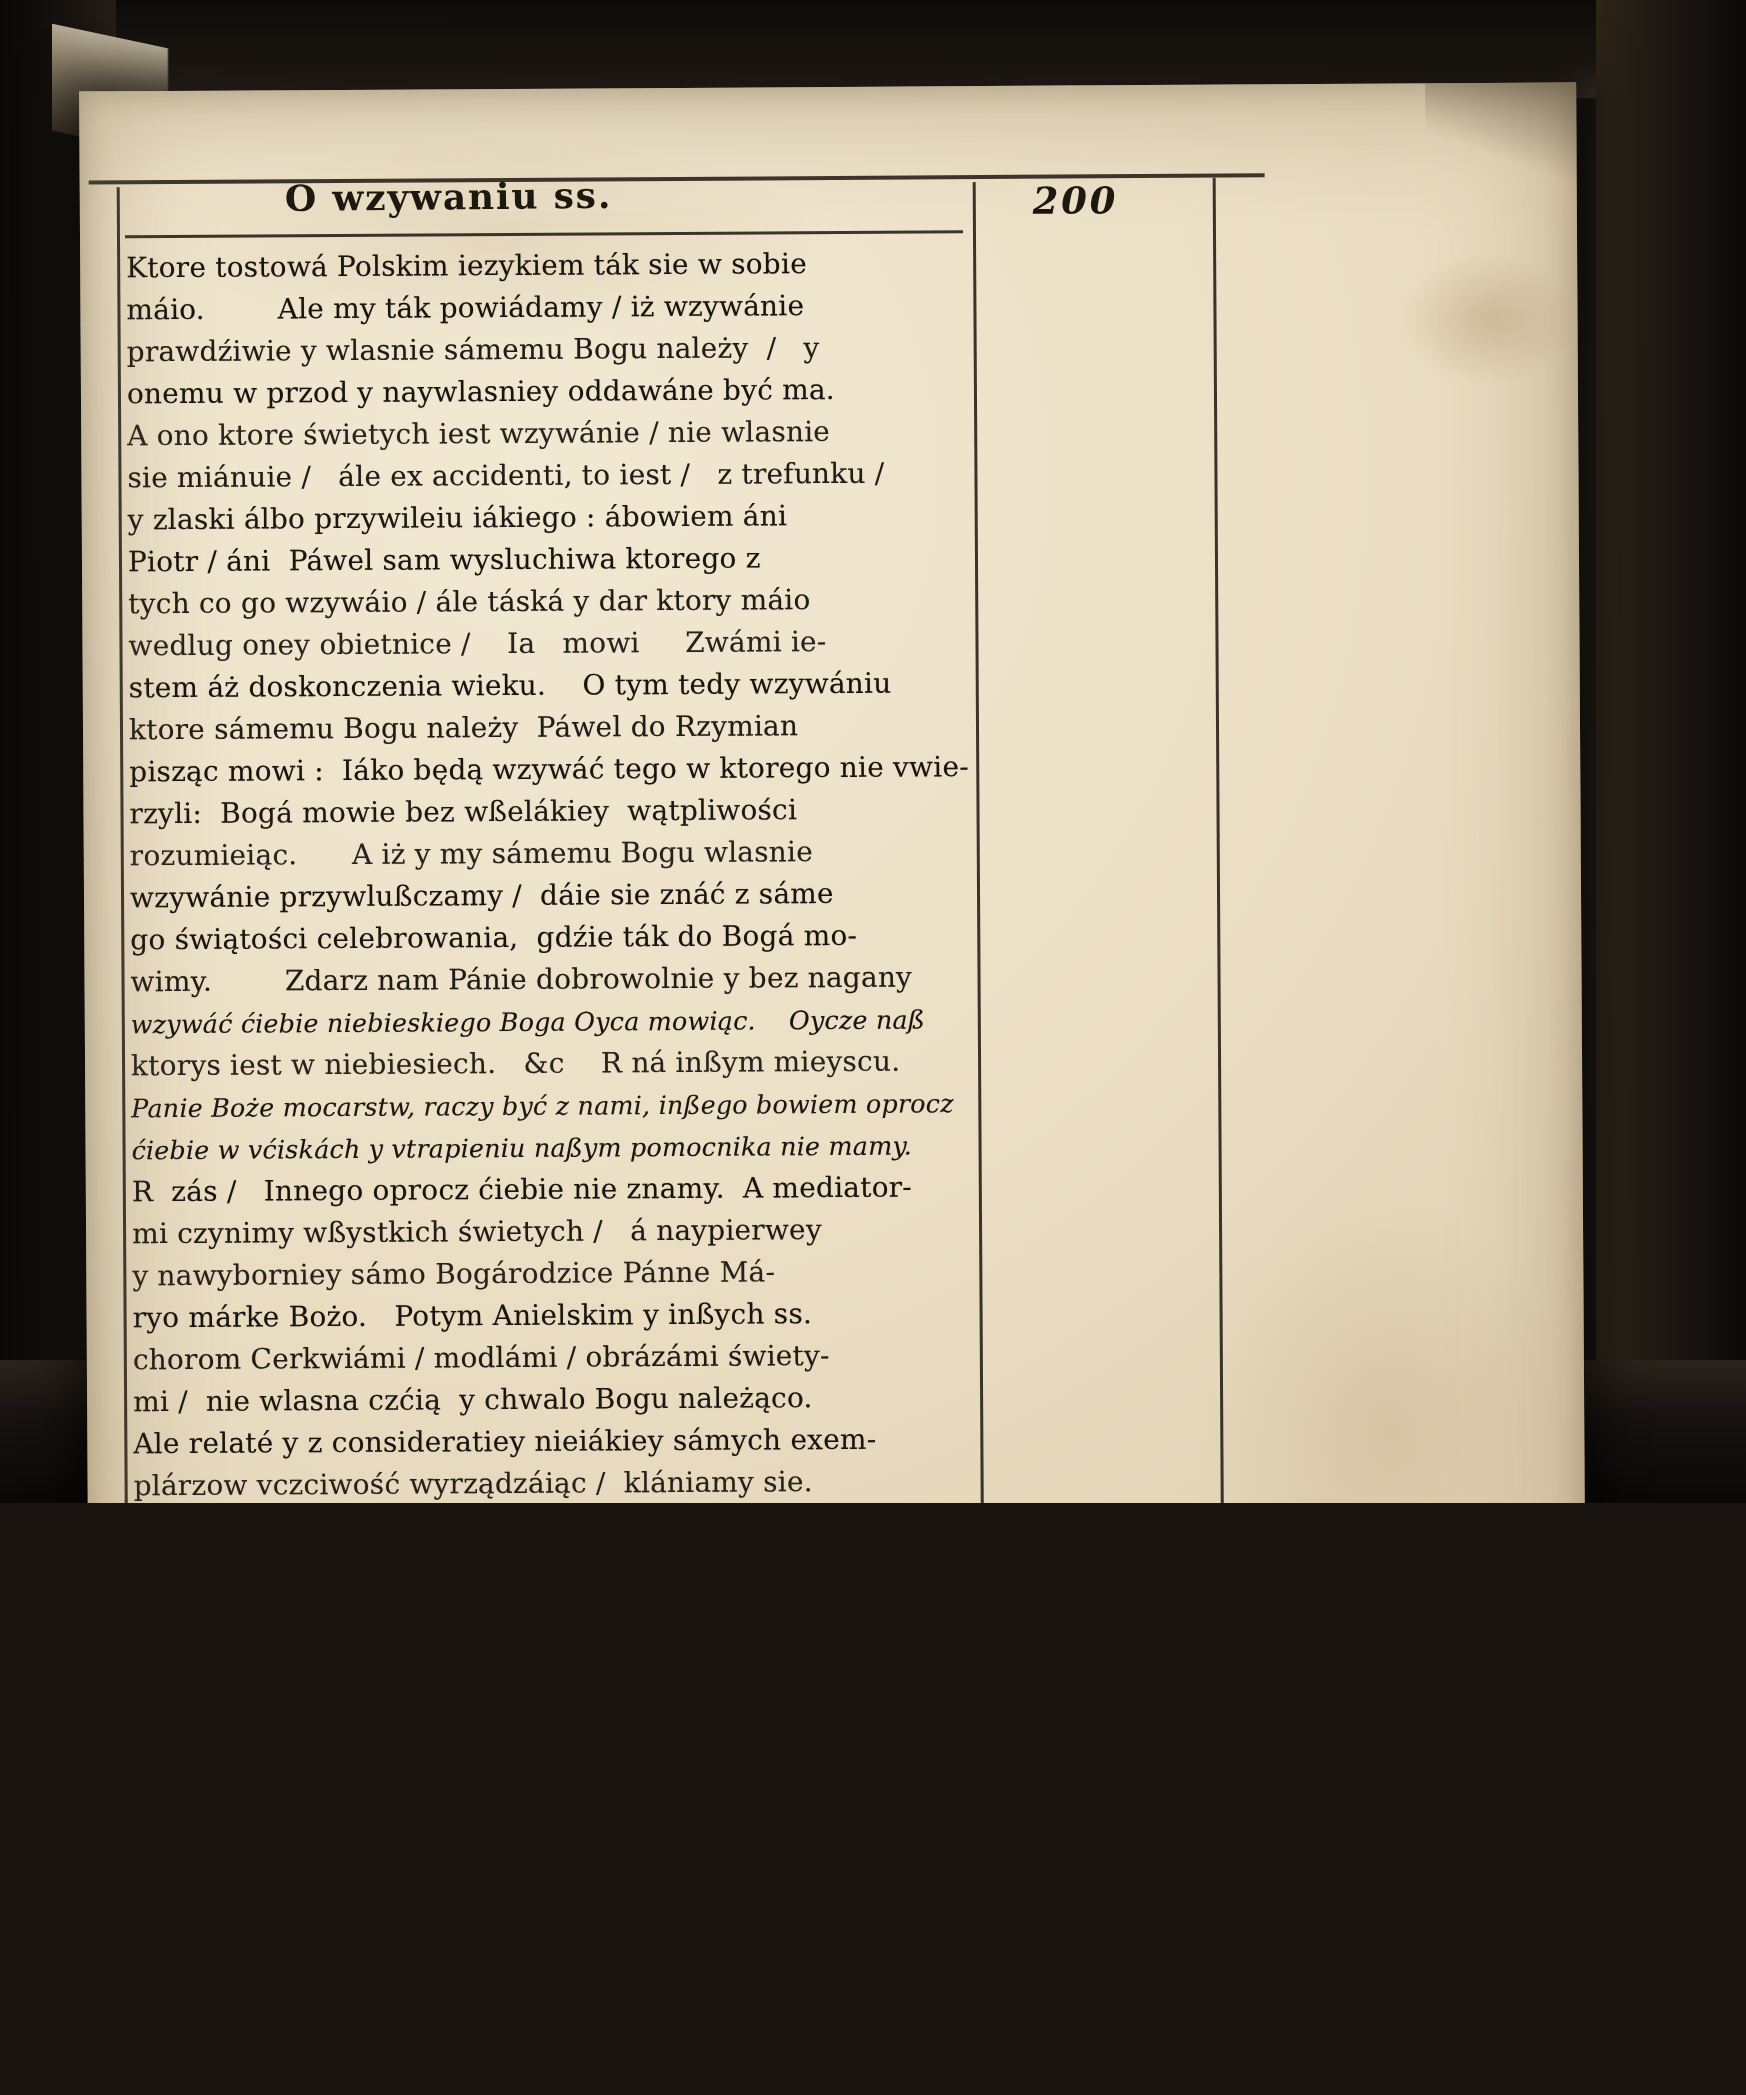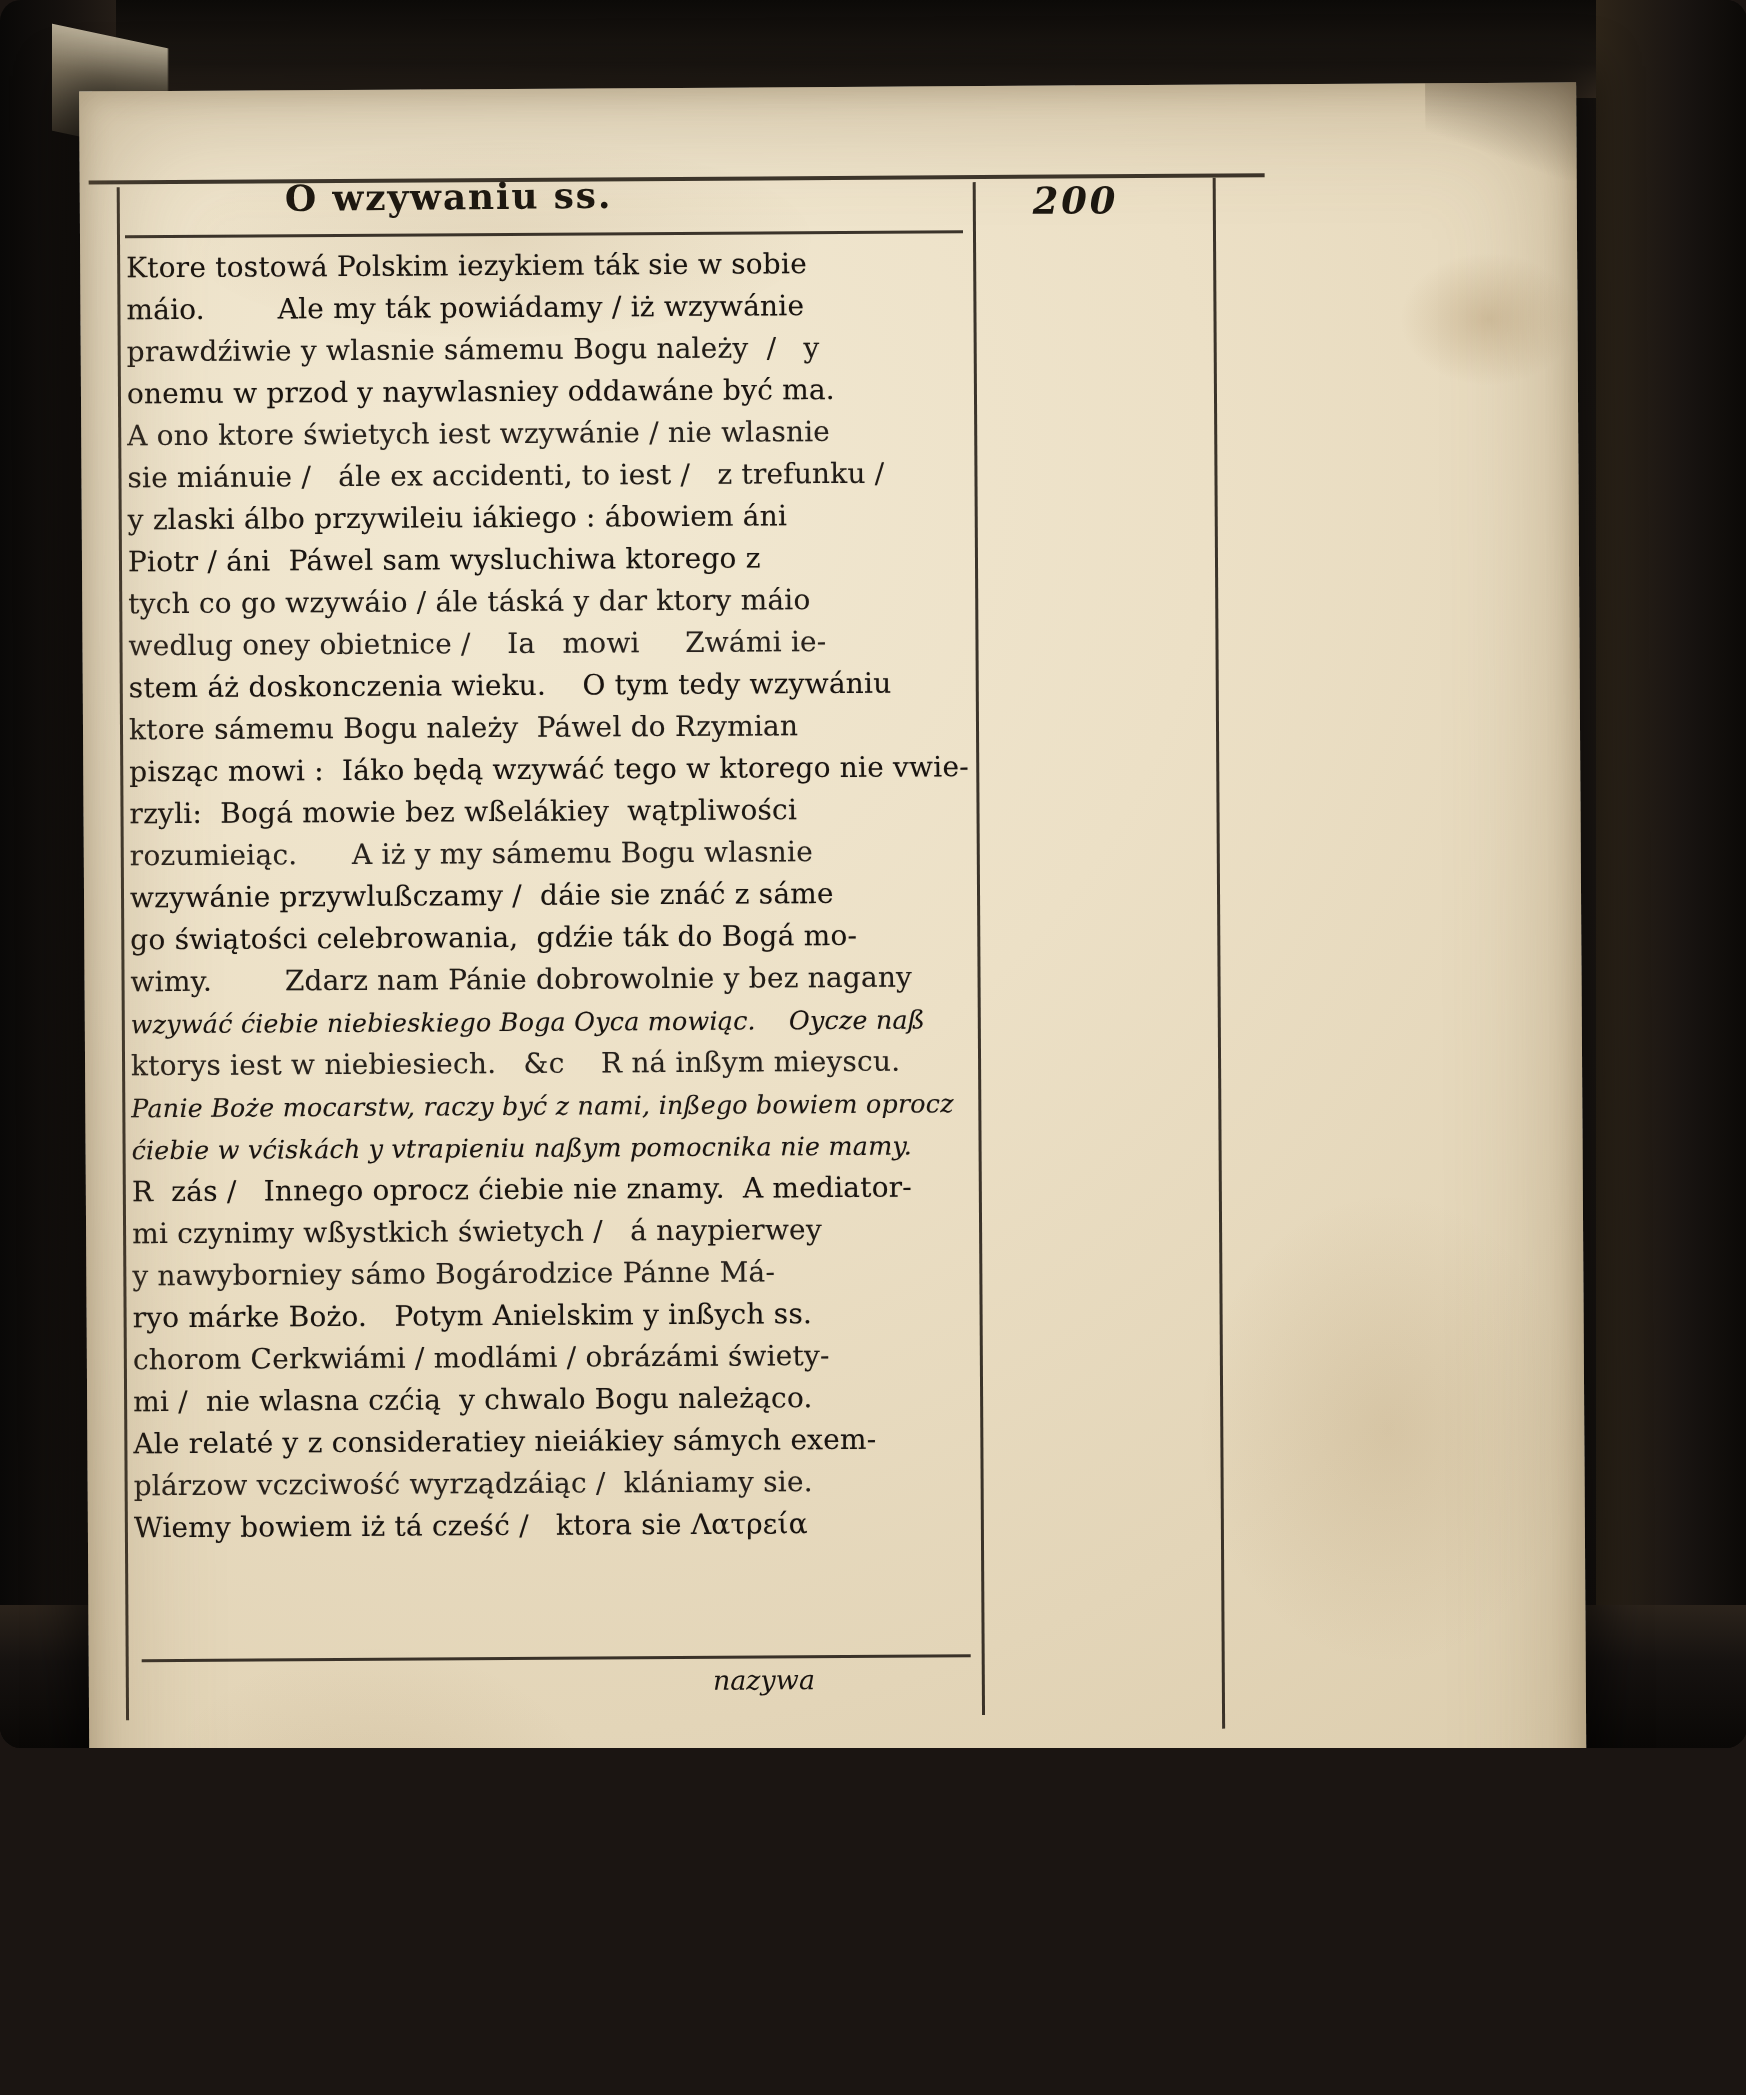--- a/index.html
+++ b/index.html
@@ -11,25 +11,24 @@
     width: 1747px;
     height: 2096px;
     overflow: hidden;
     font-family: "DejaVu Serif", serif;
   }
 
   
   #scan {
     position: relative;
     width: 1747px;
-    height: 1748px;
+    height: 1503px;
     background:
       radial-gradient(120% 90% at 50% 45%, #2a231d 0%, #171310 60%, #0d0b09 100%);
     overflow: hidden;
-    border-radius: 21px;
   }
 
   
   .spine-dark {
     position: absolute;
     left: 0; top: 0;
     width: 116px; height: 2096px;
     background: linear-gradient(90deg, #090807 0%, #15110e 55%, #241d17 100%);
   }
   .spine-pages {

